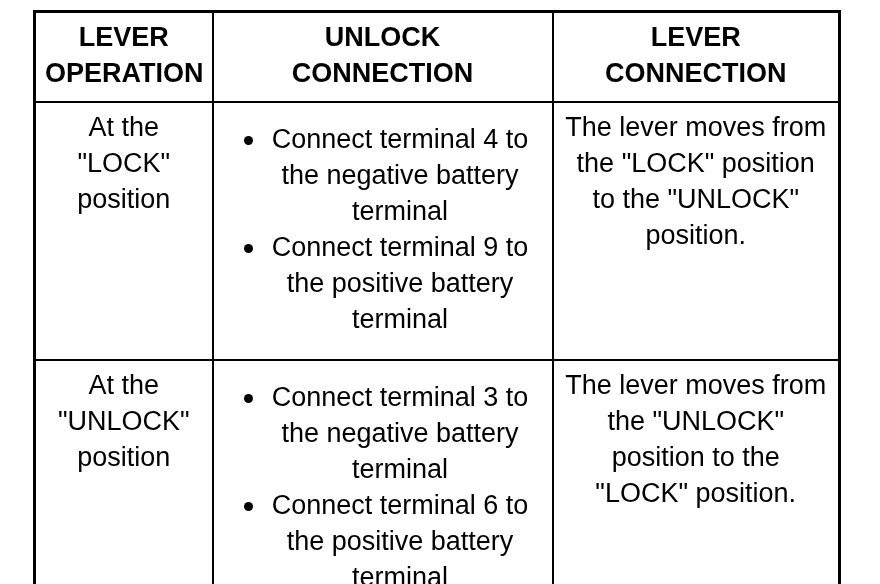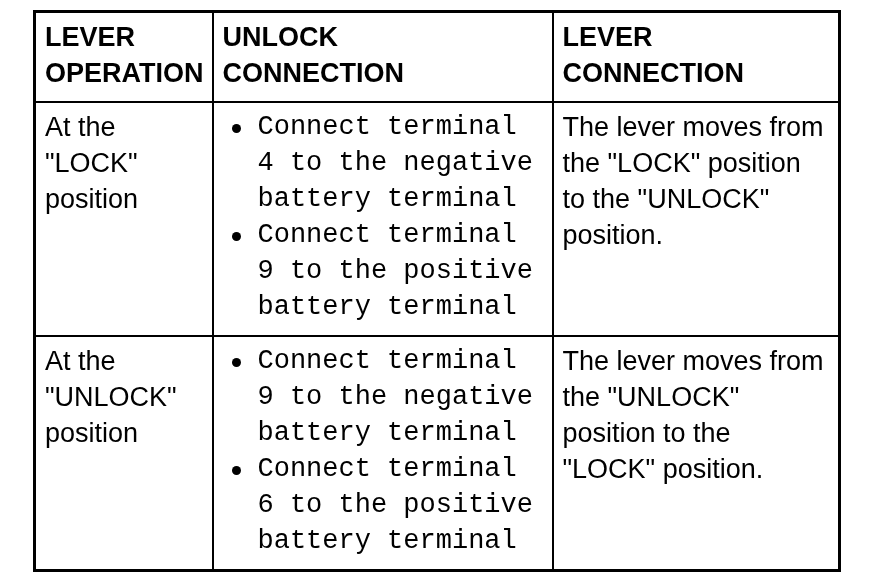--- a/index.html
+++ b/index.html
@@ -35,21 +35,21 @@
   }
 
   .spec-table col.c-position { width: 178px; }
   .spec-table col.c-connection { width: 340px; }
   .spec-table col.c-operation { width: 287px; }
 
   .spec-table th,
   .spec-table td {
     border: 2px solid #000000;
     vertical-align: top;
-    text-align: left;
+    text-align: center;
     padding: 6px 9px 10px 9px;
     font-size: 27px;
     line-height: 36px;
     color: #000000;
   }
 
   .spec-table th {
     font-weight: bold;
   }
 
@@ -61,23 +61,22 @@
     display: block;
     white-space: nowrap;
   }
 
   .cell-text {
     display: block;
   }
 
   ul.bullets {
     list-style: none;
-    margin: 0;
+    margin: 12px;
     padding: 0;
-    font-family: Liberation Mono, monospace;
   }
 
   ul.bullets li {
     position: relative;
     padding-left: 35px;
     margin: 0;
   }
 
   ul.bullets li .bullet-dot {
     position: absolute;
@@ -146,21 +145,21 @@
       </tr>
 
       <tr>
         <td>
           <span class="cell-text">At the "UNLOCK" position</span>
         </td>
         <td>
           <ul class="bullets">
             <li>
               <span class="bullet-dot"></span>
-              <span class="bullet-text">Connect terminal 9 to the negative battery terminal</span>
+              <span class="bullet-text">Connect terminal 3 to the negative battery terminal</span>
             </li>
             <li>
               <span class="bullet-dot"></span>
               <span class="bullet-text">Connect terminal 6 to the positive battery terminal</span>
             </li>
           </ul>
         </td>
         <td>
           <span class="cell-text">The lever moves from the "UNLOCK" position to the "LOCK" position.</span>
         </td>

